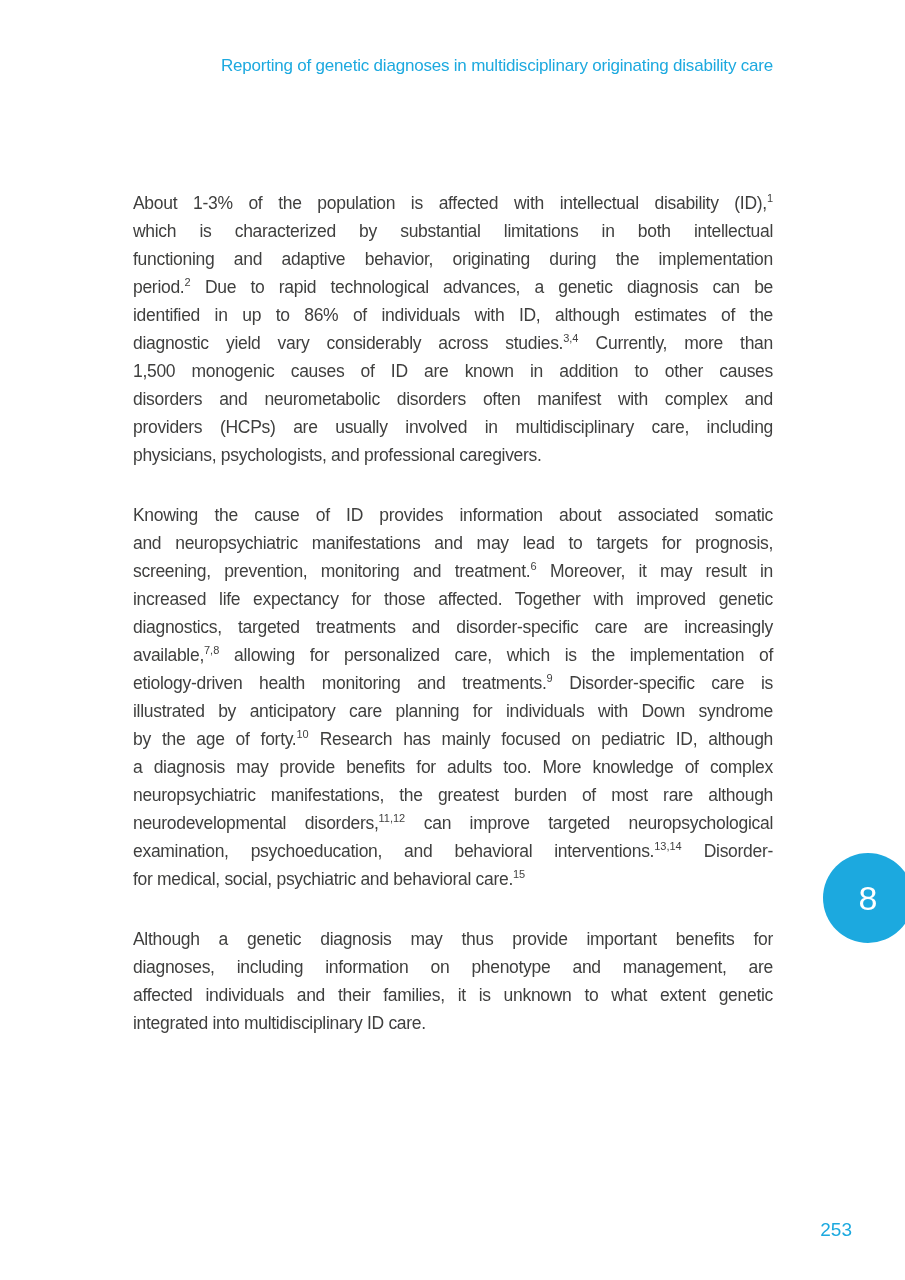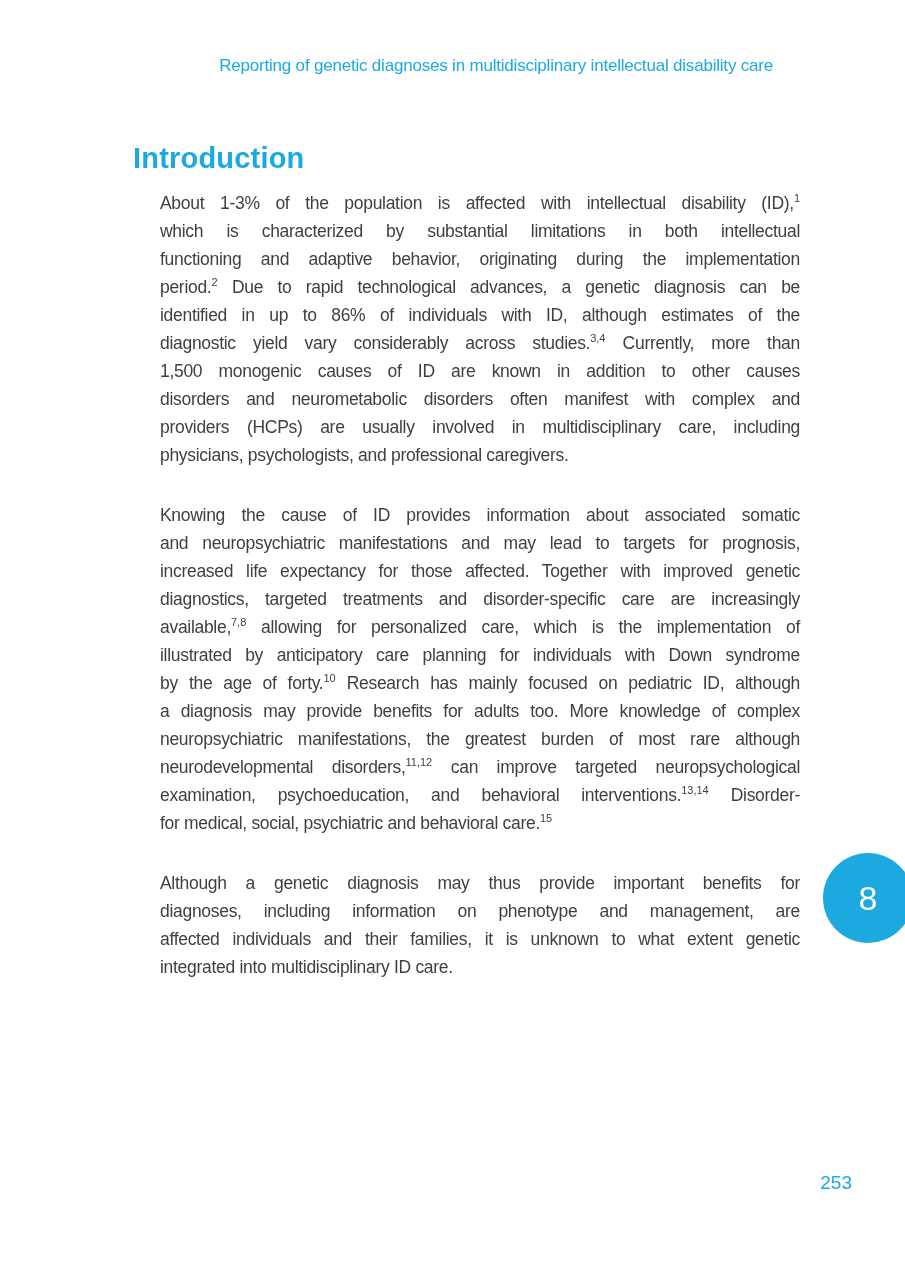--- a/index.html
+++ b/index.html
@@ -35,21 +35,20 @@
     letter-spacing: 0.2px;
   }
   .article {
     position: absolute;
     top: 189px;
     left: 133px;
     width: 640px;
     color: var(--text);
     font-size: 17.5px;
     letter-spacing: -0.3px;
-    margin-left: 27px;
   }
   .paragraph { margin: 0 0 32px 0; }
   .line {
     line-height: 28px;
     height: 28px;
     text-align: justify;
     text-align-last: justify;
     overflow: visible;
   }
   .line.last { text-align-last: left; }
@@ -67,54 +66,55 @@
     border-radius: 50%;
     background: var(--accent);
     color: #ffffff;
     display: flex;
     align-items: center;
     justify-content: center;
     font-size: 34px;
   }
   .page-number {
     position: absolute;
-    top: 1172px;
+    top: 1219px;
     right: 53px;
     font-size: 19px;
     color: var(--accent);
     letter-spacing: 0;
   }
 </style>
 </head>
 <body>
 
 <div class="page" style="--accent: #1ca9df; --text: #3f3f3e; background: rgb(255, 255, 255);">
-  <div class="running-head">Reporting of genetic diagnoses in multidisciplinary intellectual disability care</div>
+  <div class="running-head">Reporting of genetic diagnoses in multidisciplinary originating disability care</div>
 
-  <h1 class="section-title">Introduction</h1>
 
   <div class="article">
       <div class="paragraph">
         <div class="line">About 1-3% of the population is affected with intellectual disability (ID),<sup>1</sup></div>
         <div class="line">which is characterized by substantial limitations in both intellectual</div>
         <div class="line">functioning and adaptive behavior, originating during the implementation</div>
         <div class="line">period.<sup>2</sup> Due to rapid technological advances, a genetic diagnosis can be</div>
         <div class="line">identified in up to 86% of individuals with ID, although estimates of the</div>
         <div class="line">diagnostic yield vary considerably across studies.<sup>3,4</sup> Currently, more than</div>
         <div class="line">1,500 monogenic causes of ID are known in addition to other causes</div>
         <div class="line">disorders and neurometabolic disorders often manifest with complex and</div>
         <div class="line">providers (HCPs) are usually involved in multidisciplinary care, including</div>
         <div class="line last">physicians, psychologists, and professional caregivers.</div>
       </div>
       <div class="paragraph">
         <div class="line">Knowing the cause of ID provides information about associated somatic</div>
         <div class="line">and neuropsychiatric manifestations and may lead to targets for prognosis,</div>
+        <div class="line">screening, prevention, monitoring and treatment.<sup>6</sup> Moreover, it may result in</div>
         <div class="line">increased life expectancy for those affected. Together with improved genetic</div>
         <div class="line">diagnostics, targeted treatments and disorder-specific care are increasingly</div>
         <div class="line">available,<sup>7,8</sup> allowing for personalized care, which is the implementation of</div>
+        <div class="line">etiology-driven health monitoring and treatments.<sup>9</sup> Disorder-specific care is</div>
         <div class="line">illustrated by anticipatory care planning for individuals with Down syndrome</div>
         <div class="line">by the age of forty.<sup>10</sup> Research has mainly focused on pediatric ID, although</div>
         <div class="line">a diagnosis may provide benefits for adults too. More knowledge of complex</div>
         <div class="line">neuropsychiatric manifestations, the greatest burden of most rare although</div>
         <div class="line">neurodevelopmental disorders,<sup>11,12</sup> can improve targeted neuropsychological</div>
         <div class="line">examination, psychoeducation, and behavioral interventions.<sup>13,14</sup> Disorder-</div>
         <div class="line last">for medical, social, psychiatric and behavioral care.<sup>15</sup></div>
       </div>
       <div class="paragraph">
         <div class="line">Although a genetic diagnosis may thus provide important benefits for</div>

